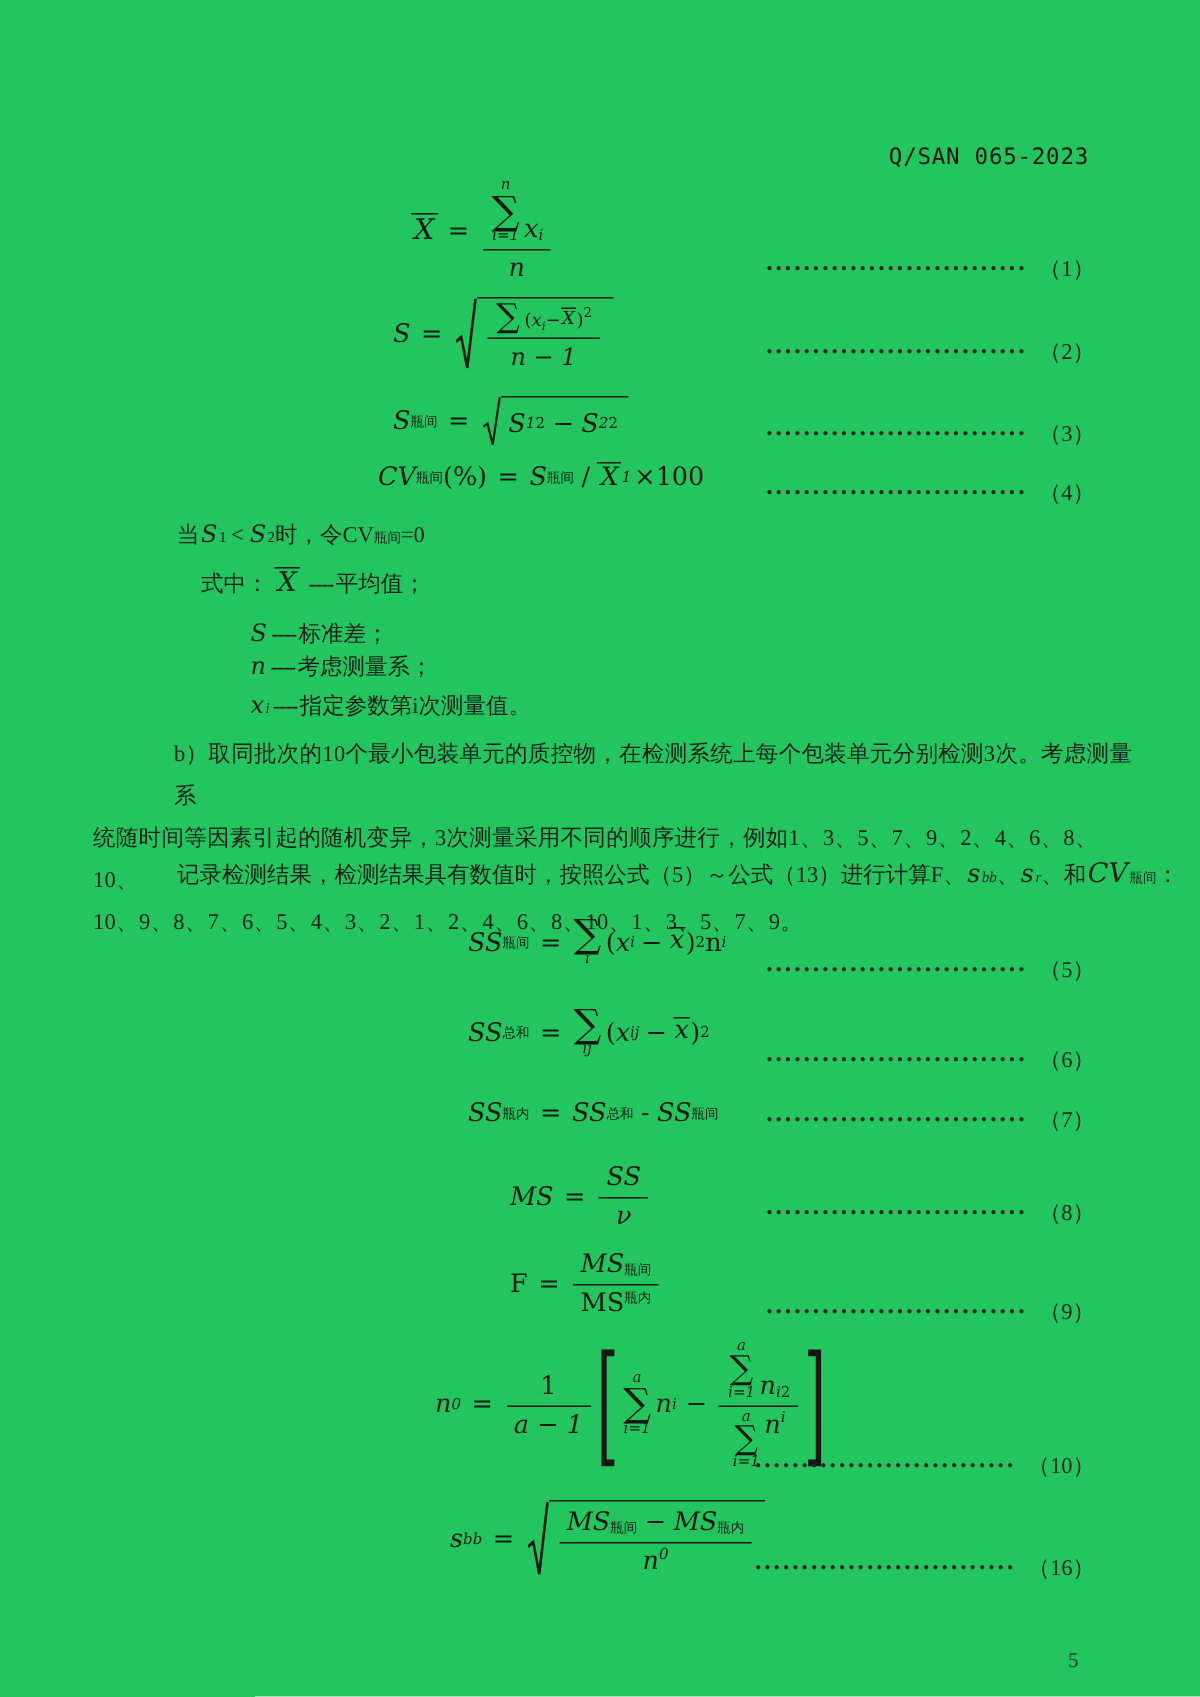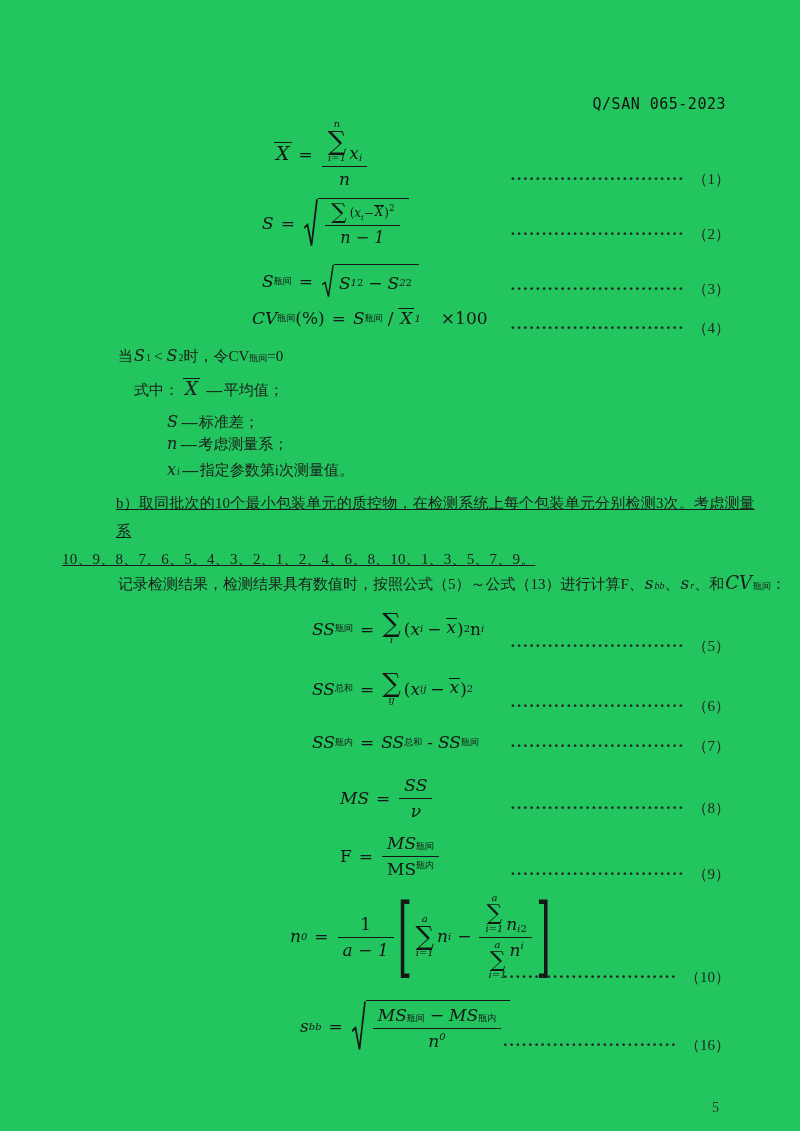--- a/index.html
+++ b/index.html
@@ -46,21 +46,21 @@
   .rsvg { width:14px; align-self:stretch; }
   .rbody { border-top:1.5px solid #161616; padding:3px 7px 1px 5px; display:flex; align-items:center; }
   
   .bigbr { display:inline-block; font-size:38px; line-height:1; font-style:normal; transform:scaleY(2.3); transform-origin:center; margin:0 2px; font-weight:300; }
   
   .leader { position:absolute; right:70px; display:flex; align-items:center; gap:8px; white-space:nowrap; }
   .dots { font-family:"DejaVu Serif", serif; font-size:15px; font-weight:bold; letter-spacing:1px; color:#242424; line-height:1; }
   .fno { font-size:15px; color:#242424; }
   
   .txt { position:absolute; font-size:15px; color:#1c1c1c; white-space:nowrap; display:flex; align-items:baseline; }
-  .para { position:absolute; font-size:15px; color:#1c1c1c; line-height:28px;text-decoration:underline; }
+  .para { position:absolute; font-size:15px; color:#1c1c1c; line-height:28px; }
   .para .ln { letter-spacing:0.2px; }
   .indent { padding-left:54px; }
   .mchar { font-family:"DejaVu Serif", serif; font-style:italic; font-size:16px; margin:0 1px; }
   .dash { letter-spacing:-1px; margin:0 2px; }
   .ftr { position:absolute; top:1100px; left:712px; font-size:14px; color:#333; }
 </style>
 </head>
 <body>
 
 <div class="page">
@@ -140,21 +140,21 @@
   <div class="fml" style="left:252px; top:308px;">
     <span class="it">CV</span>
       <span class="cjksub">瓶间</span>
     <span class="rm">(%)</span>
     <span class="eq">=</span>
     <span class="it">S</span>
       <span class="cjksub">瓶间</span>
     <span class="rm" style="margin:0 5px;">/</span>
     <span class="ovl it">X</span>
       <span class="sb rm">1</span>
-    <span class="rm" style="margin-left:20px;">×100</span>
+    <span class="rm" style="margin-left:2px;">×100</span>
   </div>
   <div class="leader" style="top:319px">
     <span class="dots">····························</span>
     <span class="fno">（4）</span>
   </div>
 
   <div class="txt" style="left:118px; top:346px;">
     <span>当</span>
     <span class="mchar">S</span>
       <span class="cjksub rm" style="font-size:10px;">1</span>
@@ -184,20 +184,21 @@
   </div>
   <div class="txt" style="left:166px; top:460px;">
     <span class="mchar">x</span>
       <span class="sb">i</span>
     <span class="dash">----</span>
     <span>指定参数第i次测量值。</span>
   </div>
 
   <div class="para" style="left:62px; top:489px; width:696px;">
     <div class="ln indent">b）取同批次的10个最小包装单元的质控物，在检测系统上每个包装单元分别检测3次。考虑测量系</div>
+    <div class="ln">统随时间等因素引起的随机变异，3次测量采用不同的顺序进行，例如1、3、5、7、9、2、4、6、8、10、</div>
     <div class="ln">10、9、8、7、6、5、4、3、2、1、2、4、6、8、10、1、3、5、7、9。</div>
   </div>
 
   <div class="txt" style="left:62px; top:572px;">
     <span style="padding-left:56px;">记录检测结果，检测结果具有数值时，按照公式（5）～公式（13）进行计算F、</span>
     <span class="mchar" style="font-size:17px;">s</span>
       <span class="sb">bb</span>
     <span>、</span>
     <span class="mchar" style="font-size:17px;">s</span>
       <span class="sb">r</span>

